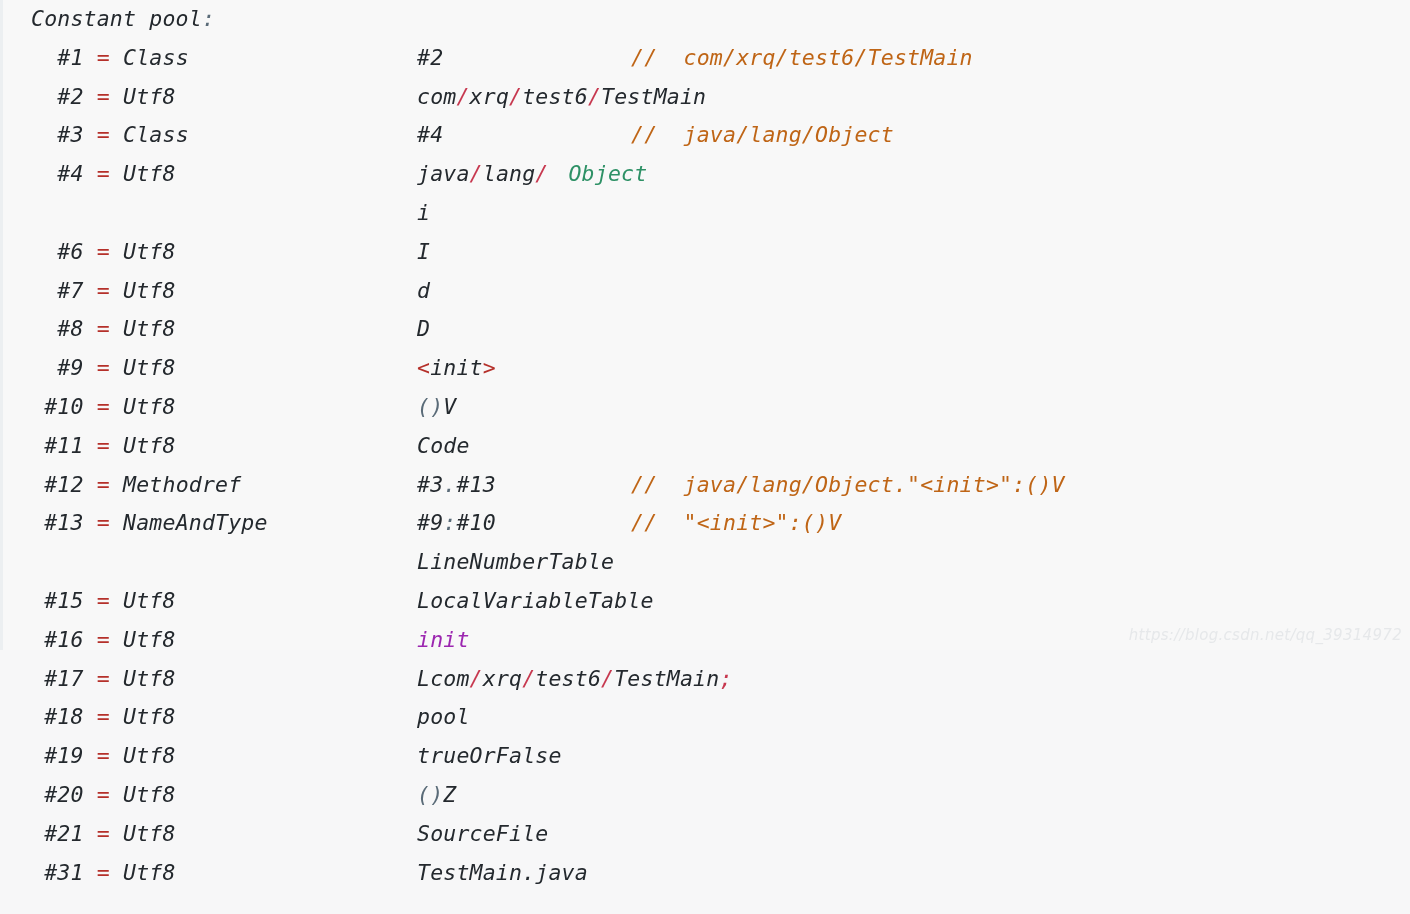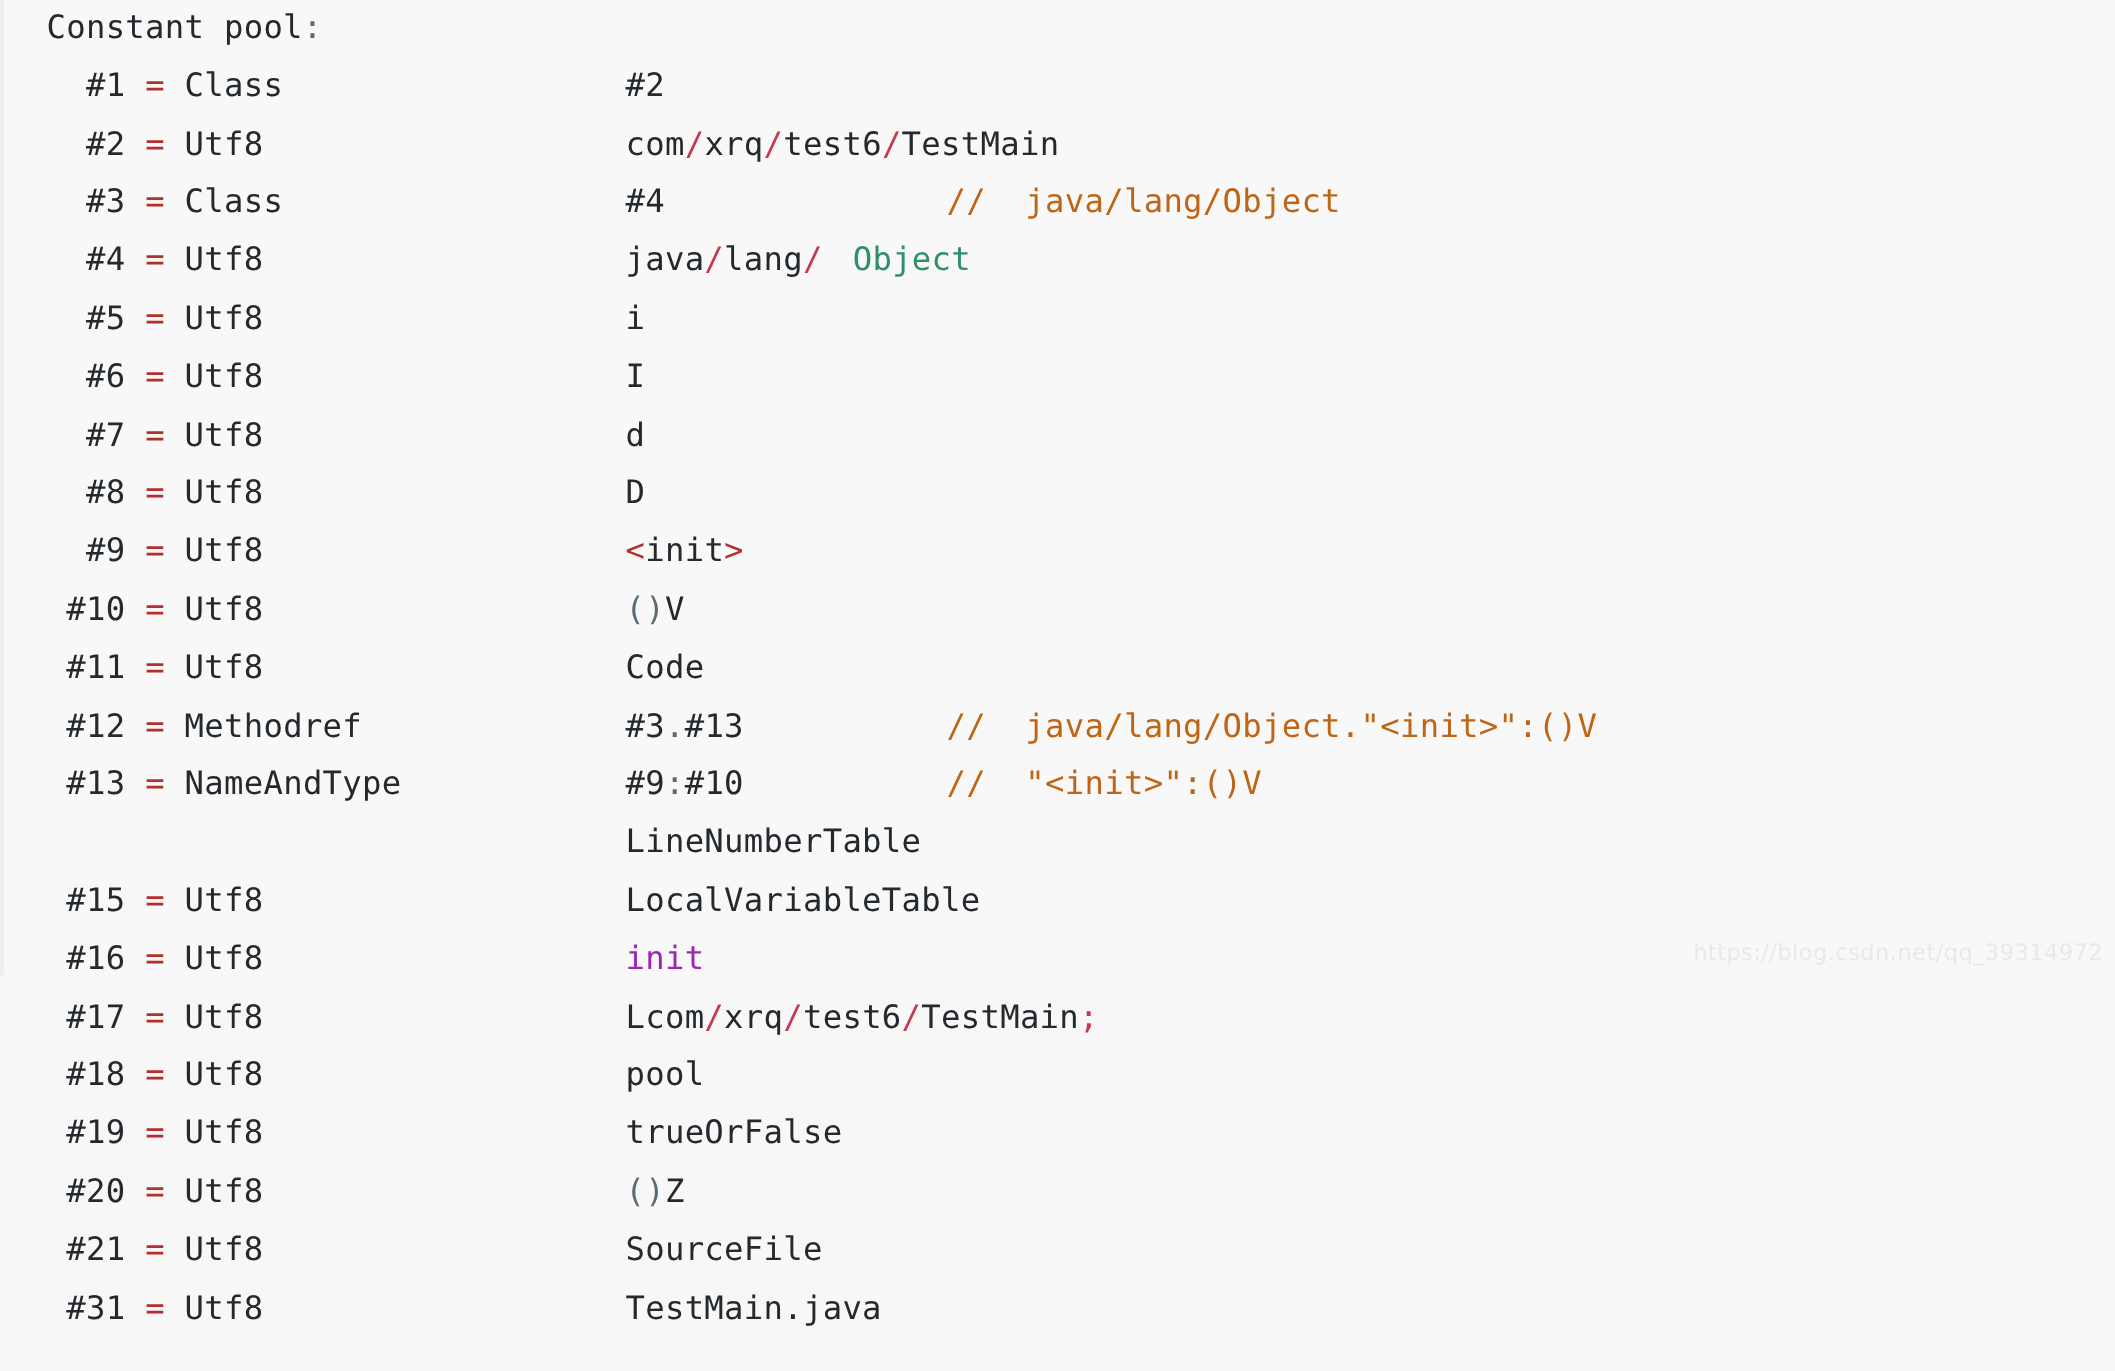--- a/index.html
+++ b/index.html
@@ -16,20 +16,21 @@
     position: relative;
   }
   #code-block {
     position: relative;
     width: 1410px;
     height: 650px;
     background: #f8f8f8;
     border-left: 3px solid #eceff1;
     box-sizing: border-box;
     padding: 0;
+    font-style: italic;
   }
   .code-line {
     position: relative;
     height: 38.8px;
     line-height: 38.8px;
     font-size: 21.5px;
     letter-spacing: 0.2px;
     white-space: pre;
     color: #24292e;
   }
@@ -85,25 +86,25 @@
   }
 </style>
 </head>
 <body>
 
 <div id="code-block">
 
   <div class="code-line header-line"><span class="tok-plain">Constant pool</span><span class="tok-colon">:</span></div>
 
   <div id="entries-container">
-      <div class="code-line cp-row"><span class="col-index"><span class="tok-plain">  </span><span class="tok-plain">#1</span><span> </span><span class="tok-eq">=</span><span> </span><span class="tok-plain">Class</span></span><span class="col-value"><span class="tok-plain">#2</span></span></div>
+      <div class="code-line cp-row"><span class="col-index"><span class="tok-plain">  </span><span class="tok-plain">#1</span><span> </span><span class="tok-eq">=</span><span> </span><span class="tok-plain">Class</span></span><span class="col-value"><span class="tok-plain">#2</span></span><span class="col-comment tok-comment">//  com/xrq/test6/TestMain</span></div>
       <div class="code-line cp-row"><span class="col-index"><span class="tok-plain">  </span><span class="tok-plain">#2</span><span> </span><span class="tok-eq">=</span><span> </span><span class="tok-plain">Utf8</span></span><span class="col-value"><span class="tok-plain">com</span><span class="tok-slash">/</span><span class="tok-plain">xrq</span><span class="tok-slash">/</span><span class="tok-plain">test6</span><span class="tok-slash">/</span><span class="tok-plain">TestMain</span></span></div>
       <div class="code-line cp-row"><span class="col-index"><span class="tok-plain">  </span><span class="tok-plain">#3</span><span> </span><span class="tok-eq">=</span><span> </span><span class="tok-plain">Class</span></span><span class="col-value"><span class="tok-plain">#4</span></span><span class="col-comment tok-comment">//  java/lang/Object</span></div>
       <div class="code-line cp-row"><span class="col-index"><span class="tok-plain">  </span><span class="tok-plain">#4</span><span> </span><span class="tok-eq">=</span><span> </span><span class="tok-plain">Utf8</span></span><span class="col-value"><span class="tok-plain">java</span><span class="tok-slash">/</span><span class="tok-plain">lang</span><span class="tok-slash">/</span><span class="tok-type">Object</span></span></div>
-      <div class="code-line cp-row"><span class="col-index"><span class="tok-plain">  </span><span class="tok-plain">#5</span><span> </span><span class="tok-eq">=</span><span> </span><span class="tok-plain">Utf8</span></span><span class="col-value"><span class="tok-plain">i</span></span></div>
+      <div class="code-line cp-row"><span class="col-value"><span class="tok-plain">i</span></span></div>
       <div class="code-line cp-row"><span class="col-index"><span class="tok-plain">  </span><span class="tok-plain">#6</span><span> </span><span class="tok-eq">=</span><span> </span><span class="tok-plain">Utf8</span></span><span class="col-value"><span class="tok-plain">I</span></span></div>
       <div class="code-line cp-row"><span class="col-index"><span class="tok-plain">  </span><span class="tok-plain">#7</span><span> </span><span class="tok-eq">=</span><span> </span><span class="tok-plain">Utf8</span></span><span class="col-value"><span class="tok-plain">d</span></span></div>
       <div class="code-line cp-row"><span class="col-index"><span class="tok-plain">  </span><span class="tok-plain">#8</span><span> </span><span class="tok-eq">=</span><span> </span><span class="tok-plain">Utf8</span></span><span class="col-value"><span class="tok-plain">D</span></span></div>
       <div class="code-line cp-row"><span class="col-index"><span class="tok-plain">  </span><span class="tok-plain">#9</span><span> </span><span class="tok-eq">=</span><span> </span><span class="tok-plain">Utf8</span></span><span class="col-value"><span class="tok-angle">&lt;</span><span class="tok-plain">init</span><span class="tok-angle">&gt;</span></span></div>
       <div class="code-line cp-row"><span class="col-index"><span class="tok-plain"> </span><span class="tok-plain">#10</span><span> </span><span class="tok-eq">=</span><span> </span><span class="tok-plain">Utf8</span></span><span class="col-value"><span class="tok-punct">()</span><span class="tok-plain">V</span></span></div>
       <div class="code-line cp-row"><span class="col-index"><span class="tok-plain"> </span><span class="tok-plain">#11</span><span> </span><span class="tok-eq">=</span><span> </span><span class="tok-plain">Utf8</span></span><span class="col-value"><span class="tok-plain">Code</span></span></div>
       <div class="code-line cp-row"><span class="col-index"><span class="tok-plain"> </span><span class="tok-plain">#12</span><span> </span><span class="tok-eq">=</span><span> </span><span class="tok-plain">Methodref</span></span><span class="col-value"><span class="tok-plain">#3</span><span class="tok-punct">.</span><span class="tok-plain">#13</span></span><span class="col-comment tok-comment">//  java/lang/Object."&lt;init&gt;":()V</span></div>
       <div class="code-line cp-row"><span class="col-index"><span class="tok-plain"> </span><span class="tok-plain">#13</span><span> </span><span class="tok-eq">=</span><span> </span><span class="tok-plain">NameAndType</span></span><span class="col-value"><span class="tok-plain">#9</span><span class="tok-punct">:</span><span class="tok-plain">#10</span></span><span class="col-comment tok-comment">//  "&lt;init&gt;":()V</span></div>
       <div class="code-line cp-row"><span class="col-value"><span class="tok-plain">LineNumberTable</span></span></div>
       <div class="code-line cp-row"><span class="col-index"><span class="tok-plain"> </span><span class="tok-plain">#15</span><span> </span><span class="tok-eq">=</span><span> </span><span class="tok-plain">Utf8</span></span><span class="col-value"><span class="tok-plain">LocalVariableTable</span></span></div>

